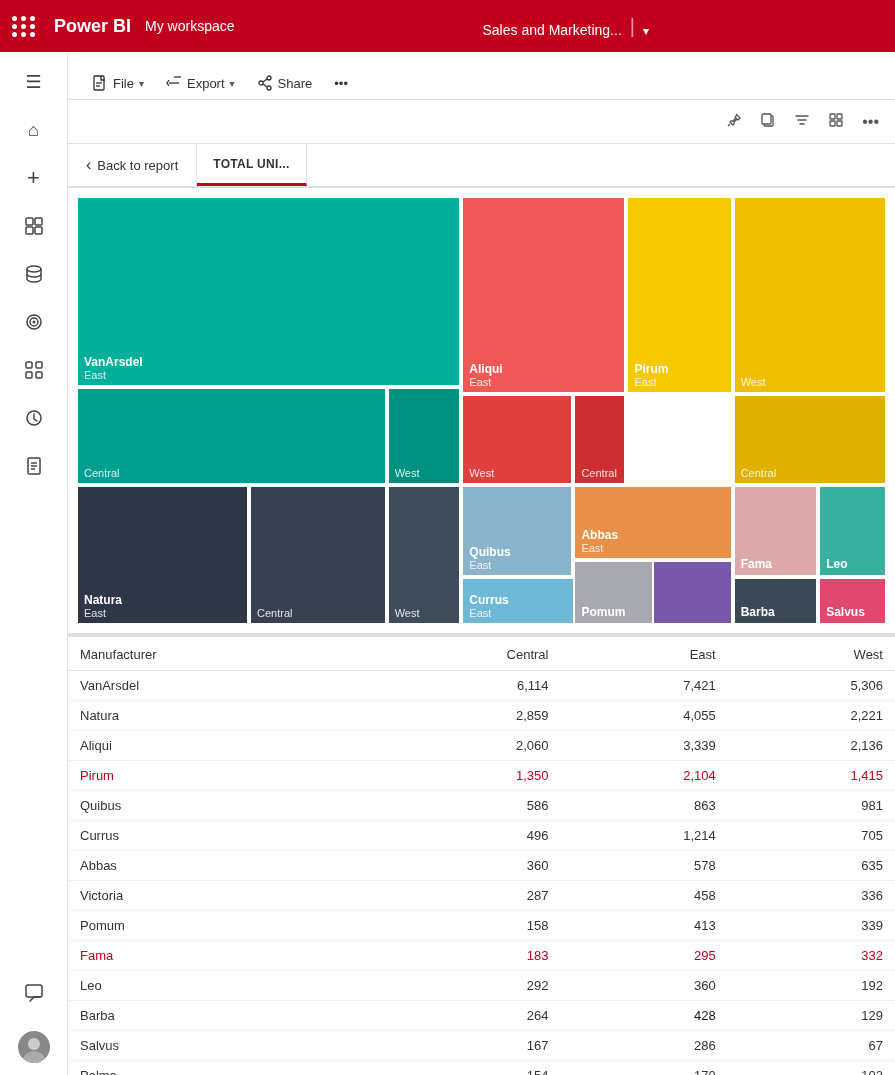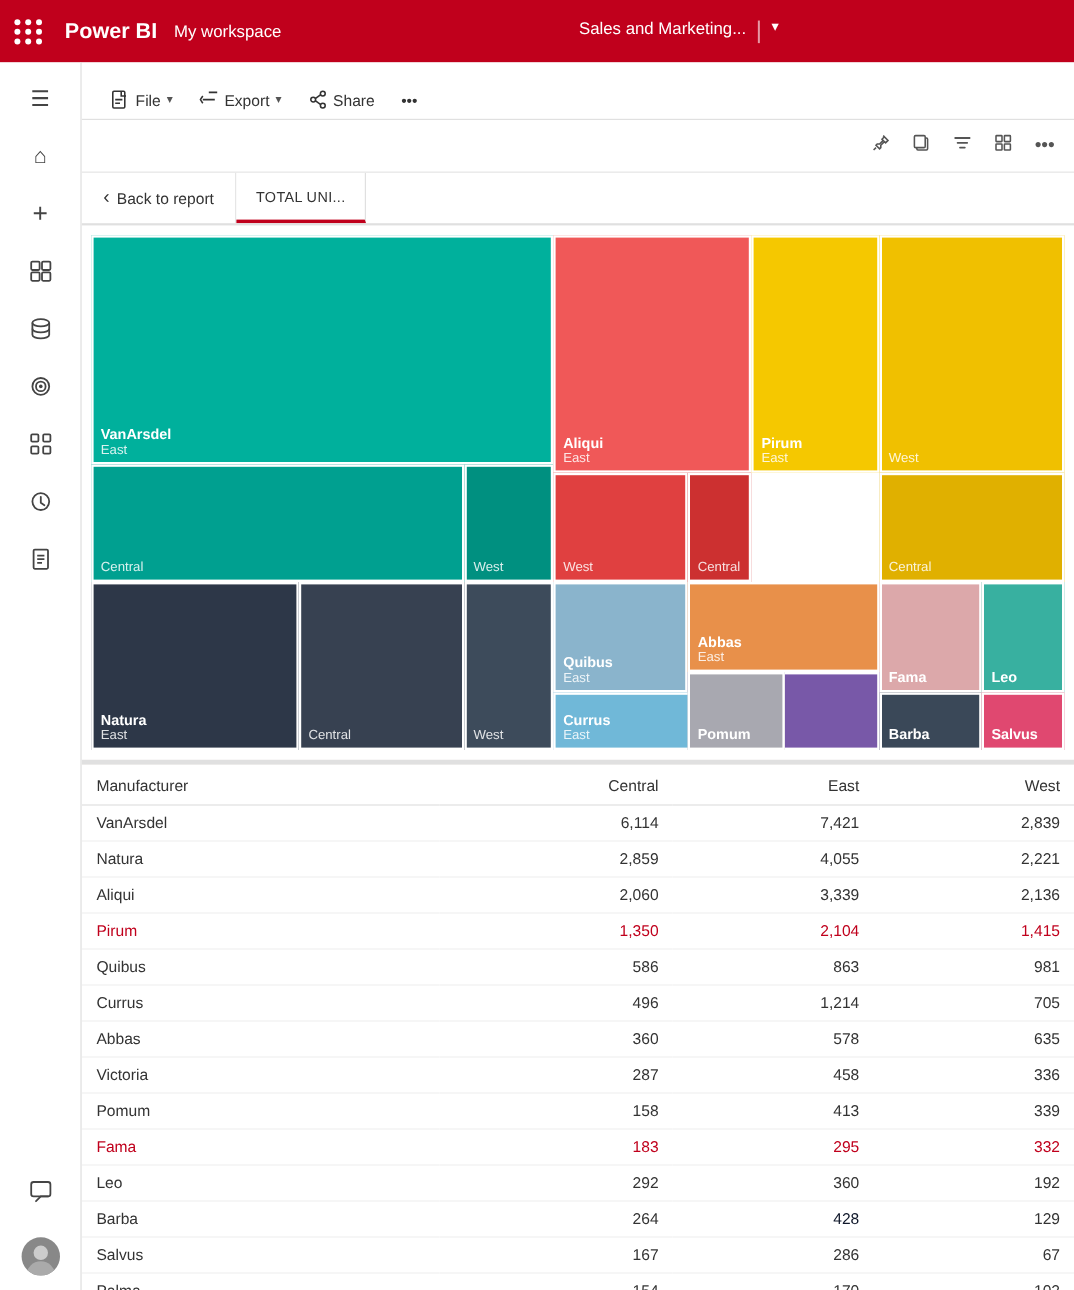--- a/index.html
+++ b/index.html
@@ -88,21 +88,21 @@
       border-bottom: 2px solid #e0e0e0;
       overflow: hidden;
     }
     .tab-back {
       display: flex; align-items: center; gap: 6px;
       padding: 0 18px; font-size: 13px; color: #333;
       border-right: 1px solid #e0e0e0; cursor: pointer;
     }
     .tab-item {
       display: flex; align-items: center;
-      padding: 0 16px; font-size: 12px; font-weight: 400; color: #333;
+      padding: 0 16px; font-size: 12px; font-weight: 700; color: #333;
       border-right: 1px solid #e0e0e0; cursor: pointer;
       text-transform: uppercase; letter-spacing: 0.3px;
     }
     .tab-item.active { border-bottom: 3px solid #c0001c; background: white; }
     .tab-item:not(.active) { color: #555; }
 
     
     .treemap-container {
       background: white;
       flex: none;
@@ -184,21 +184,21 @@
     <span style="width:5px;height:5px;background:white;border-radius:50%;display:block"></span>
     <span style="width:5px;height:5px;background:white;border-radius:50%;display:block"></span>
     <span style="width:5px;height:5px;background:white;border-radius:50%;display:block"></span>
     <span style="width:5px;height:5px;background:white;border-radius:50%;display:block"></span>
     <span style="width:5px;height:5px;background:white;border-radius:50%;display:block"></span>
     <span style="width:5px;height:5px;background:white;border-radius:50%;display:block"></span>
     <span style="width:5px;height:5px;background:white;border-radius:50%;display:block"></span>
   </div>
   <span style="font-size:18px;font-weight:700;color:white;margin-left:4px">Power BI</span>
   <span style="font-size:14px;color:white;cursor:pointer">My workspace</span>
-  <div style="flex:1;display:flex;align-items:flex-start;justify-content:center;gap:8px">
+  <div style="flex:1;display:flex;align-items:flex-end;justify-content:center;gap:8px">
     <span style="font-size:14px;color:white">Sales and Marketing...</span>
     <span style="color:rgba(255,255,255,0.6);font-size:20px;">|</span>
     <span style="color:white;font-size:12px;cursor:pointer">▾</span>
   </div>
 </div>
 
 <div class="left-sidebar">
   <div class="sidebar-icon">☰</div>
   <div class="sidebar-icon">⌂</div>
   <div class="sidebar-icon" style="font-size:22px;font-weight:300">+</div>
@@ -424,21 +424,21 @@
           <th>Central</th>
           <th>East</th>
           <th>West</th>
         </tr>
       </thead>
       <tbody id="table-body">
       <tr>
     <td style="color:#333">VanArsdel</td>
     <td style="color:#333">6,114</td>
     <td style="color:#333">7,421</td>
-    <td style="color:#333">2,839</td>
+    <td style="color:#333">5,306</td>
   </tr>
           <tr>
     <td style="color:#333">Natura</td>
     <td style="color:#333">2,859</td>
     <td style="color:#333">4,055</td>
     <td style="color:#333">2,221</td>
   </tr>
           <tr>
     <td style="color:#333">Aliqui</td>
     <td style="color:#333">2,060</td>

